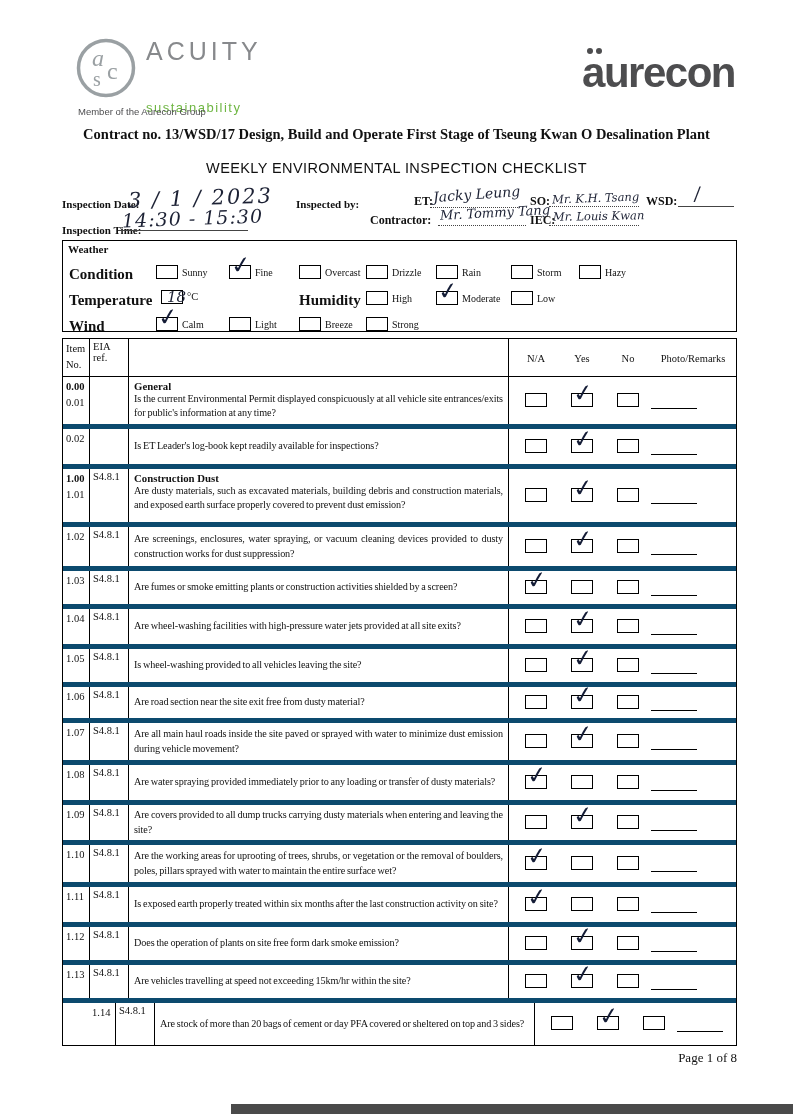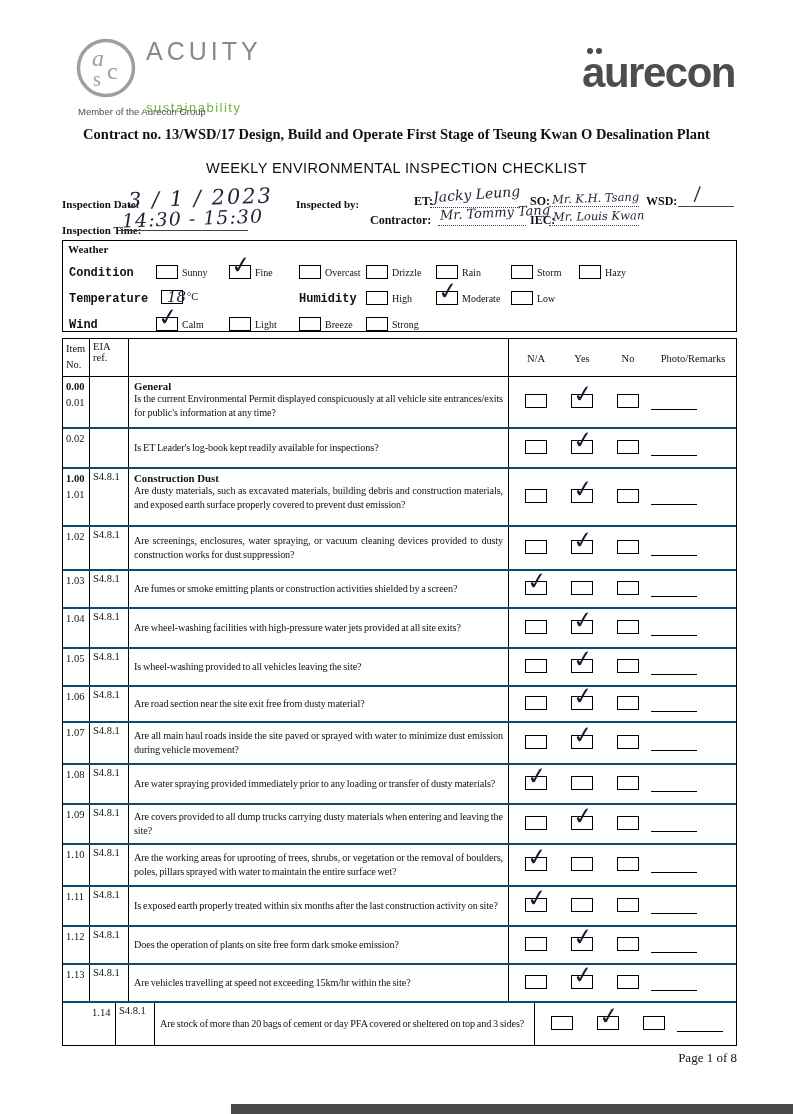--- a/index.html
+++ b/index.html
@@ -35,38 +35,38 @@
   .hand { position:absolute; font-family:"DejaVu Serif",serif; font-style:italic;
           color:#1c2134; white-space:nowrap; }
   .hline { position:absolute; border-bottom:1px solid #444; }
   .hline.dot { border-bottom:1px dotted #444; }
 
   
   .weather { position:absolute; left:62px; top:240px; width:675px; height:92px;
              border:1.6px solid #000; font-size:10.5px; }
   .wtitle { position:absolute; left:5px; top:2px; font-weight:bold; font-size:11px; }
   .wrow { position:absolute; left:0; width:100%; height:18px; }
-  .wname { position:absolute; left:6px; top:1px; font-weight:bold; font-size:12px;font-family:Liberation Mono, monospace; }
+  .wname { position:absolute; left:6px; top:1px; font-weight:bold; font-size:15px; }
   .wopt { position:absolute; top:0; white-space:nowrap; }
   .wopt .cb { vertical-align:middle; margin-right:4px; }
   .wlabel { font-size:10px; vertical-align:middle; }
   .wunit { position:absolute; left:124px; top:0; font-size:10.5px; }
   .tempbox { position:absolute; left:98px; top:-1px; width:27px; height:17px; }
   .temp-hand { left:5px; top:-3px; font-size:15px; }
 
   
   .cb { display:inline-block; position:relative; width:22px; height:14px;
         border:1.5px solid #000; background:#fff; }
   .tick { position:absolute; left:1px; top:-13px; font-family:"DejaVu Sans",sans-serif;
           font-size:24px; line-height:1; color:#141c36; transform:rotate(-7deg); }
 
   
   .tbl { position:absolute; left:62px; top:338px; width:675px; border:1.6px solid #000; }
   .thead { display:flex; height:38px; border-bottom:1px solid #000; }
-  .trow { display:flex; border-bottom:2px solid #0c4a6e; }
+  .trow { display:flex; border-bottom:5px solid #0c4a6e; }
   .trow:last-child { border-bottom:none;margin-left:26px; }
   .cell { padding:2px 3px; font-size:10.5px; }
   .c-item { width:27px; border-right:1px solid #000; line-height:1.5; }
   .c-eia  { width:39px; border-right:1px solid #000; }
   .c-desc { width:380px; border-right:1px solid #000; padding:3px 5px;
             display:flex; flex-direction:column; justify-content:center; }
   .c-desc.has-sec { justify-content:flex-start; }
   .c-checks { flex:1; position:relative; }
   .hlabel { position:absolute; top:50%; transform:translateY(-50%);
             text-align:center; font-size:10.5px; }

